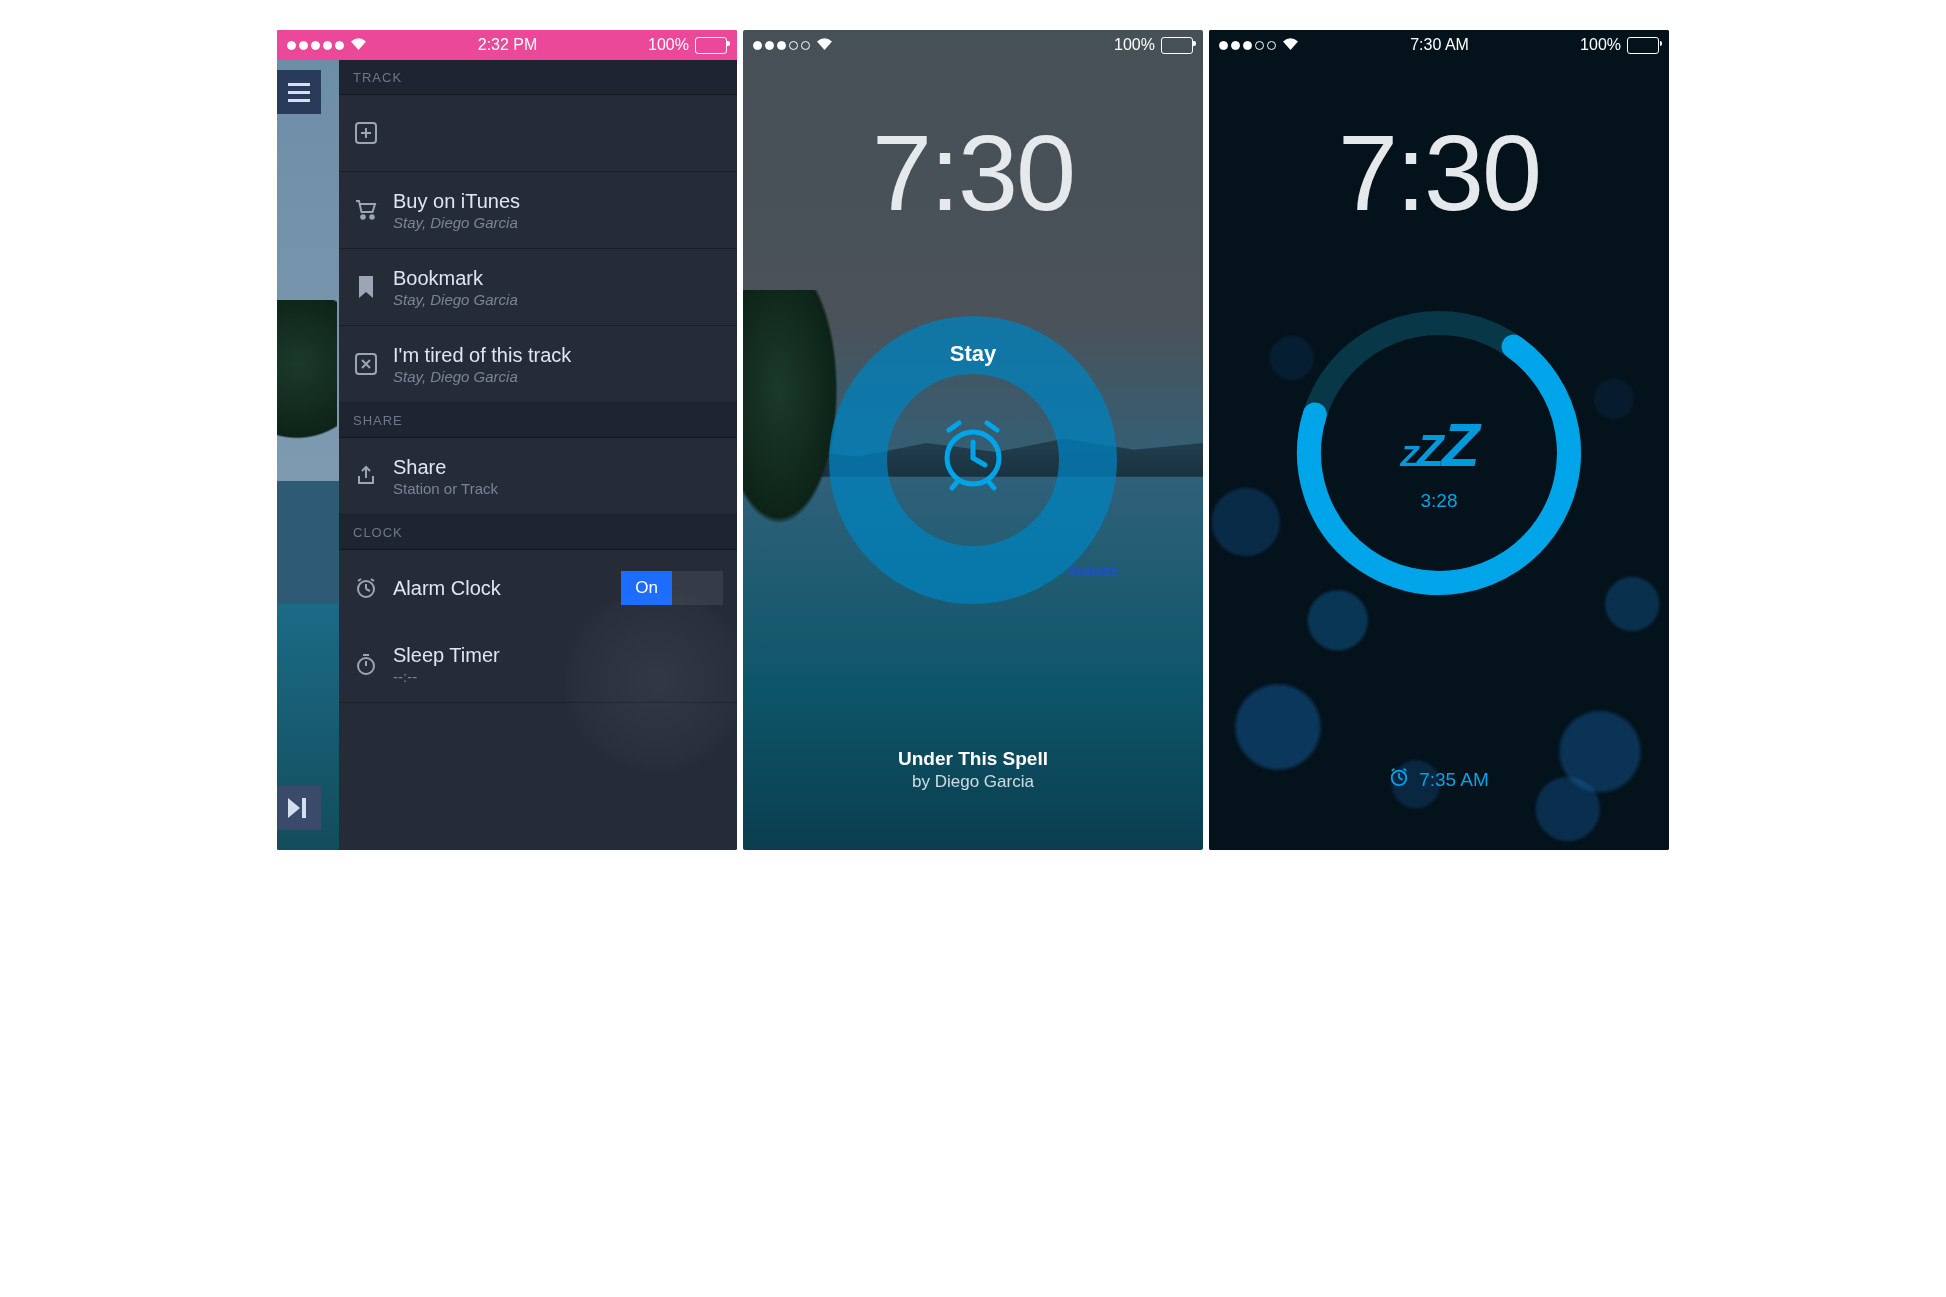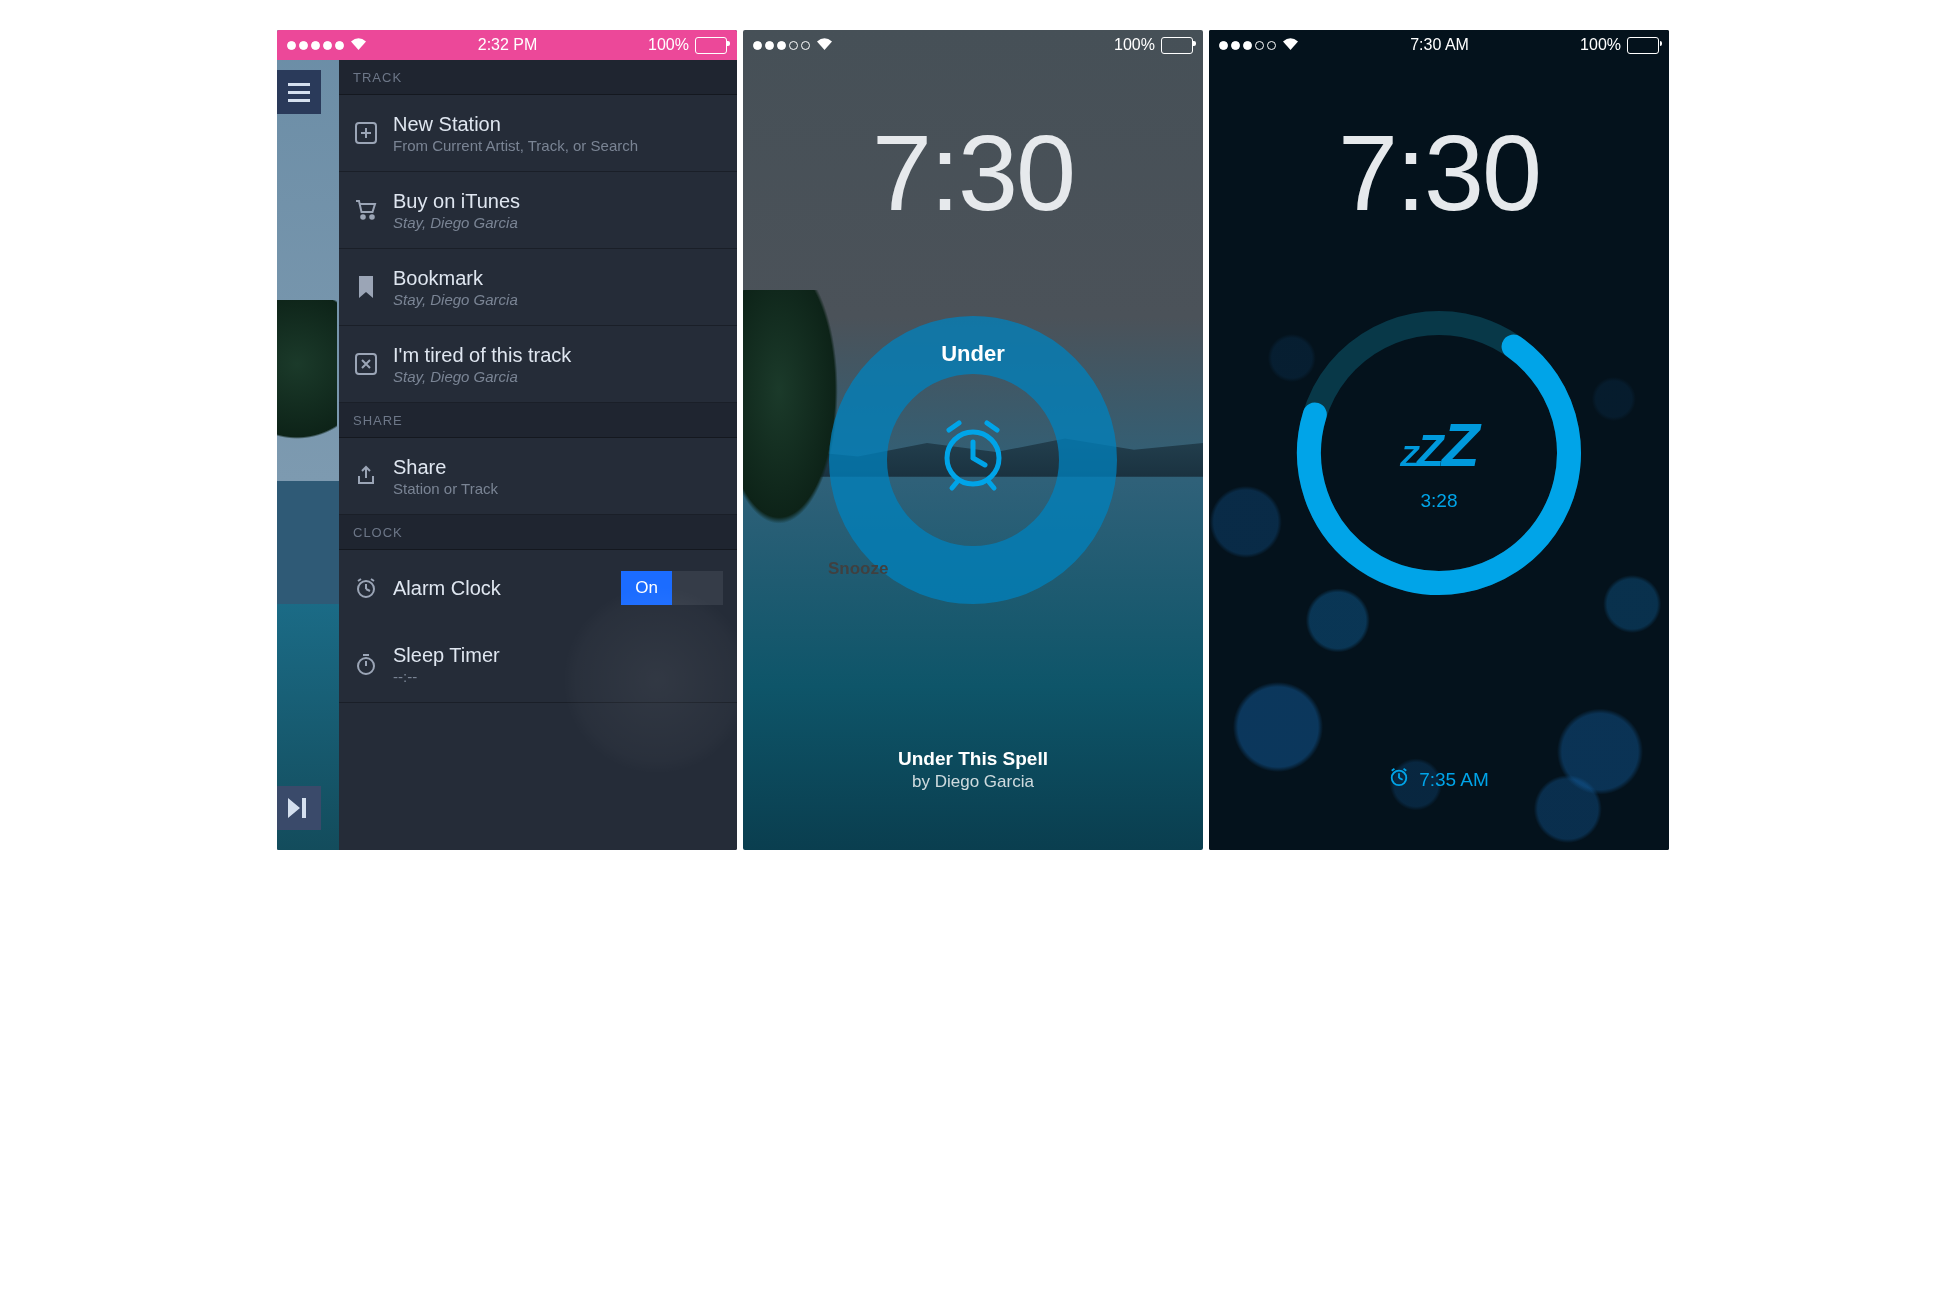--- a/index.html
+++ b/index.html
@@ -40,21 +40,21 @@
   .toggle.on .lbl{left:0;color:#fff;font-weight:500;}
   .highlight{position:absolute;width:190px;height:190px;border-radius:50%;background:radial-gradient(circle,rgba(255,255,255,0.06) 0%,rgba(255,255,255,0.02) 60%,transparent 70%);right:-15px;bottom:75px;pointer-events:none;}
   
   .s2 .bg2{position:absolute;inset:0;background:linear-gradient(#465057 0%,#4b5259 35%,#2f6179 55%,#0e5569 80%,#0a3e4f 100%);}
   .s2 .mount{position:absolute;top:49%;left:0;right:0;height:45px;background:linear-gradient(#244150,#1a3240);clip-path:polygon(0 70%,10% 40%,25% 55%,40% 25%,55% 45%,70% 15%,85% 40%,100% 25%,100% 100%,0 100%);}
   .s2 .tree2{position:absolute;top:260px;left:-8px;width:110px;height:250px;background:radial-gradient(ellipse at 40% 40%, #1b3a2a 0%, #0d2318 60%, transparent 63%);}
   .bigtime{position:absolute;top:80px;left:0;right:0;text-align:center;font-size:108px;font-weight:100;letter-spacing:-2px;color:#e6e9ec;}
   .ring{position:absolute;top:285px;left:50%;transform:translateX(-50%);width:290px;height:290px;}
   .ringsvg{width:100%;height:100%;}
   .ring .stop{position:absolute;top:26px;left:0;right:0;text-align:center;font-size:22px;font-weight:600;color:#fff;}
-  .ring .snooze{position:absolute;bottom:26px;left:0;right:0;text-align:left;font-size:17px;font-weight:600;color:#404040;}
+  .ring .snooze{position:absolute;bottom:26px;left:0;right:0;text-align:right;font-size:14px;font-weight:600;color:#1d4ed8;}
   .ring .alarmicon{position:absolute;top:50%;left:50%;transform:translate(-50%,-55%);}
   .nowplay{position:absolute;bottom:58px;left:0;right:0;text-align:center;}
   .nowplay .tt{font-size:19px;font-weight:600;color:#fff;}
   .nowplay .ar{font-size:17px;color:rgba(255,255,255,0.8);margin-top:2px;}
   
   .s3{background:#04121c;}
   .s3 .bokeh{position:absolute;inset:0;background:
     radial-gradient(circle at 15% 85%, rgba(20,100,170,0.45) 0 40px, transparent 45px),
     radial-gradient(circle at 28% 72%, rgba(20,120,190,0.35) 0 28px, transparent 32px),
     radial-gradient(circle at 8% 60%, rgba(20,100,170,0.3) 0 32px, transparent 36px),
@@ -120,24 +120,20 @@
   <div class="panel">
     <div class="sechdr">TRACK</div>
 
     <div class="row">
       <div class="ricon">
         <svg width="22" height="22" viewBox="0 0 22 22" fill="none" stroke="#9ba5b6" stroke-width="2">
               <rect x="1" y="1" width="20" height="20" rx="3"></rect>
               <path d="M11 6v10M6 11h10"></path>
             </svg>
       </div>
-      <div class="txt">
-        <div class="ttl">New Station</div>
-        <div class="sub noit">From Current Artist, Track, or Search</div>
-      </div>
     </div>
 
     <div class="row">
       <div class="ricon">
         <svg width="22" height="20" viewBox="0 0 22 20" fill="none" stroke="#9ba5b6" stroke-width="2">
               <path d="M1 1h3l2.5 11h11l2.5-8H5"></path>
               <circle cx="8" cy="17" r="1.8" fill="#9ba5b6"></circle>
               <circle cx="17" cy="17" r="1.8" fill="#9ba5b6"></circle>
             </svg>
       </div>
@@ -245,21 +241,21 @@
       <span class="batt"><span class="batt-fill"></span></span>
     </div>
   </div>
 
   <div class="bigtime">7:30</div>
 
   <div class="ring">
     <svg class="ringsvg" viewBox="0 0 290 290">
       <circle cx="145" cy="145" r="115" fill="none" stroke="rgba(0,130,190,0.75)" stroke-width="58"></circle>
     </svg>
-    <div class="stop">Under</div>
+    <div class="stop">Stay</div>
     <div class="snooze">Snooze</div>
     <div class="alarmicon">
       <svg width="76" height="76" viewBox="0 0 76 76" fill="none" stroke="#00a4e8" stroke-width="5" stroke-linecap="round">
         <circle cx="38" cy="42" r="26"></circle>
         <path d="M38 42V26M38 42l12 7"></path>
         <path d="M14 14l10-7M62 14l-10-7"></path>
         <path d="M22 66l-5 6M54 66l5 6"></path>
       </svg>
     </div>
   </div>

